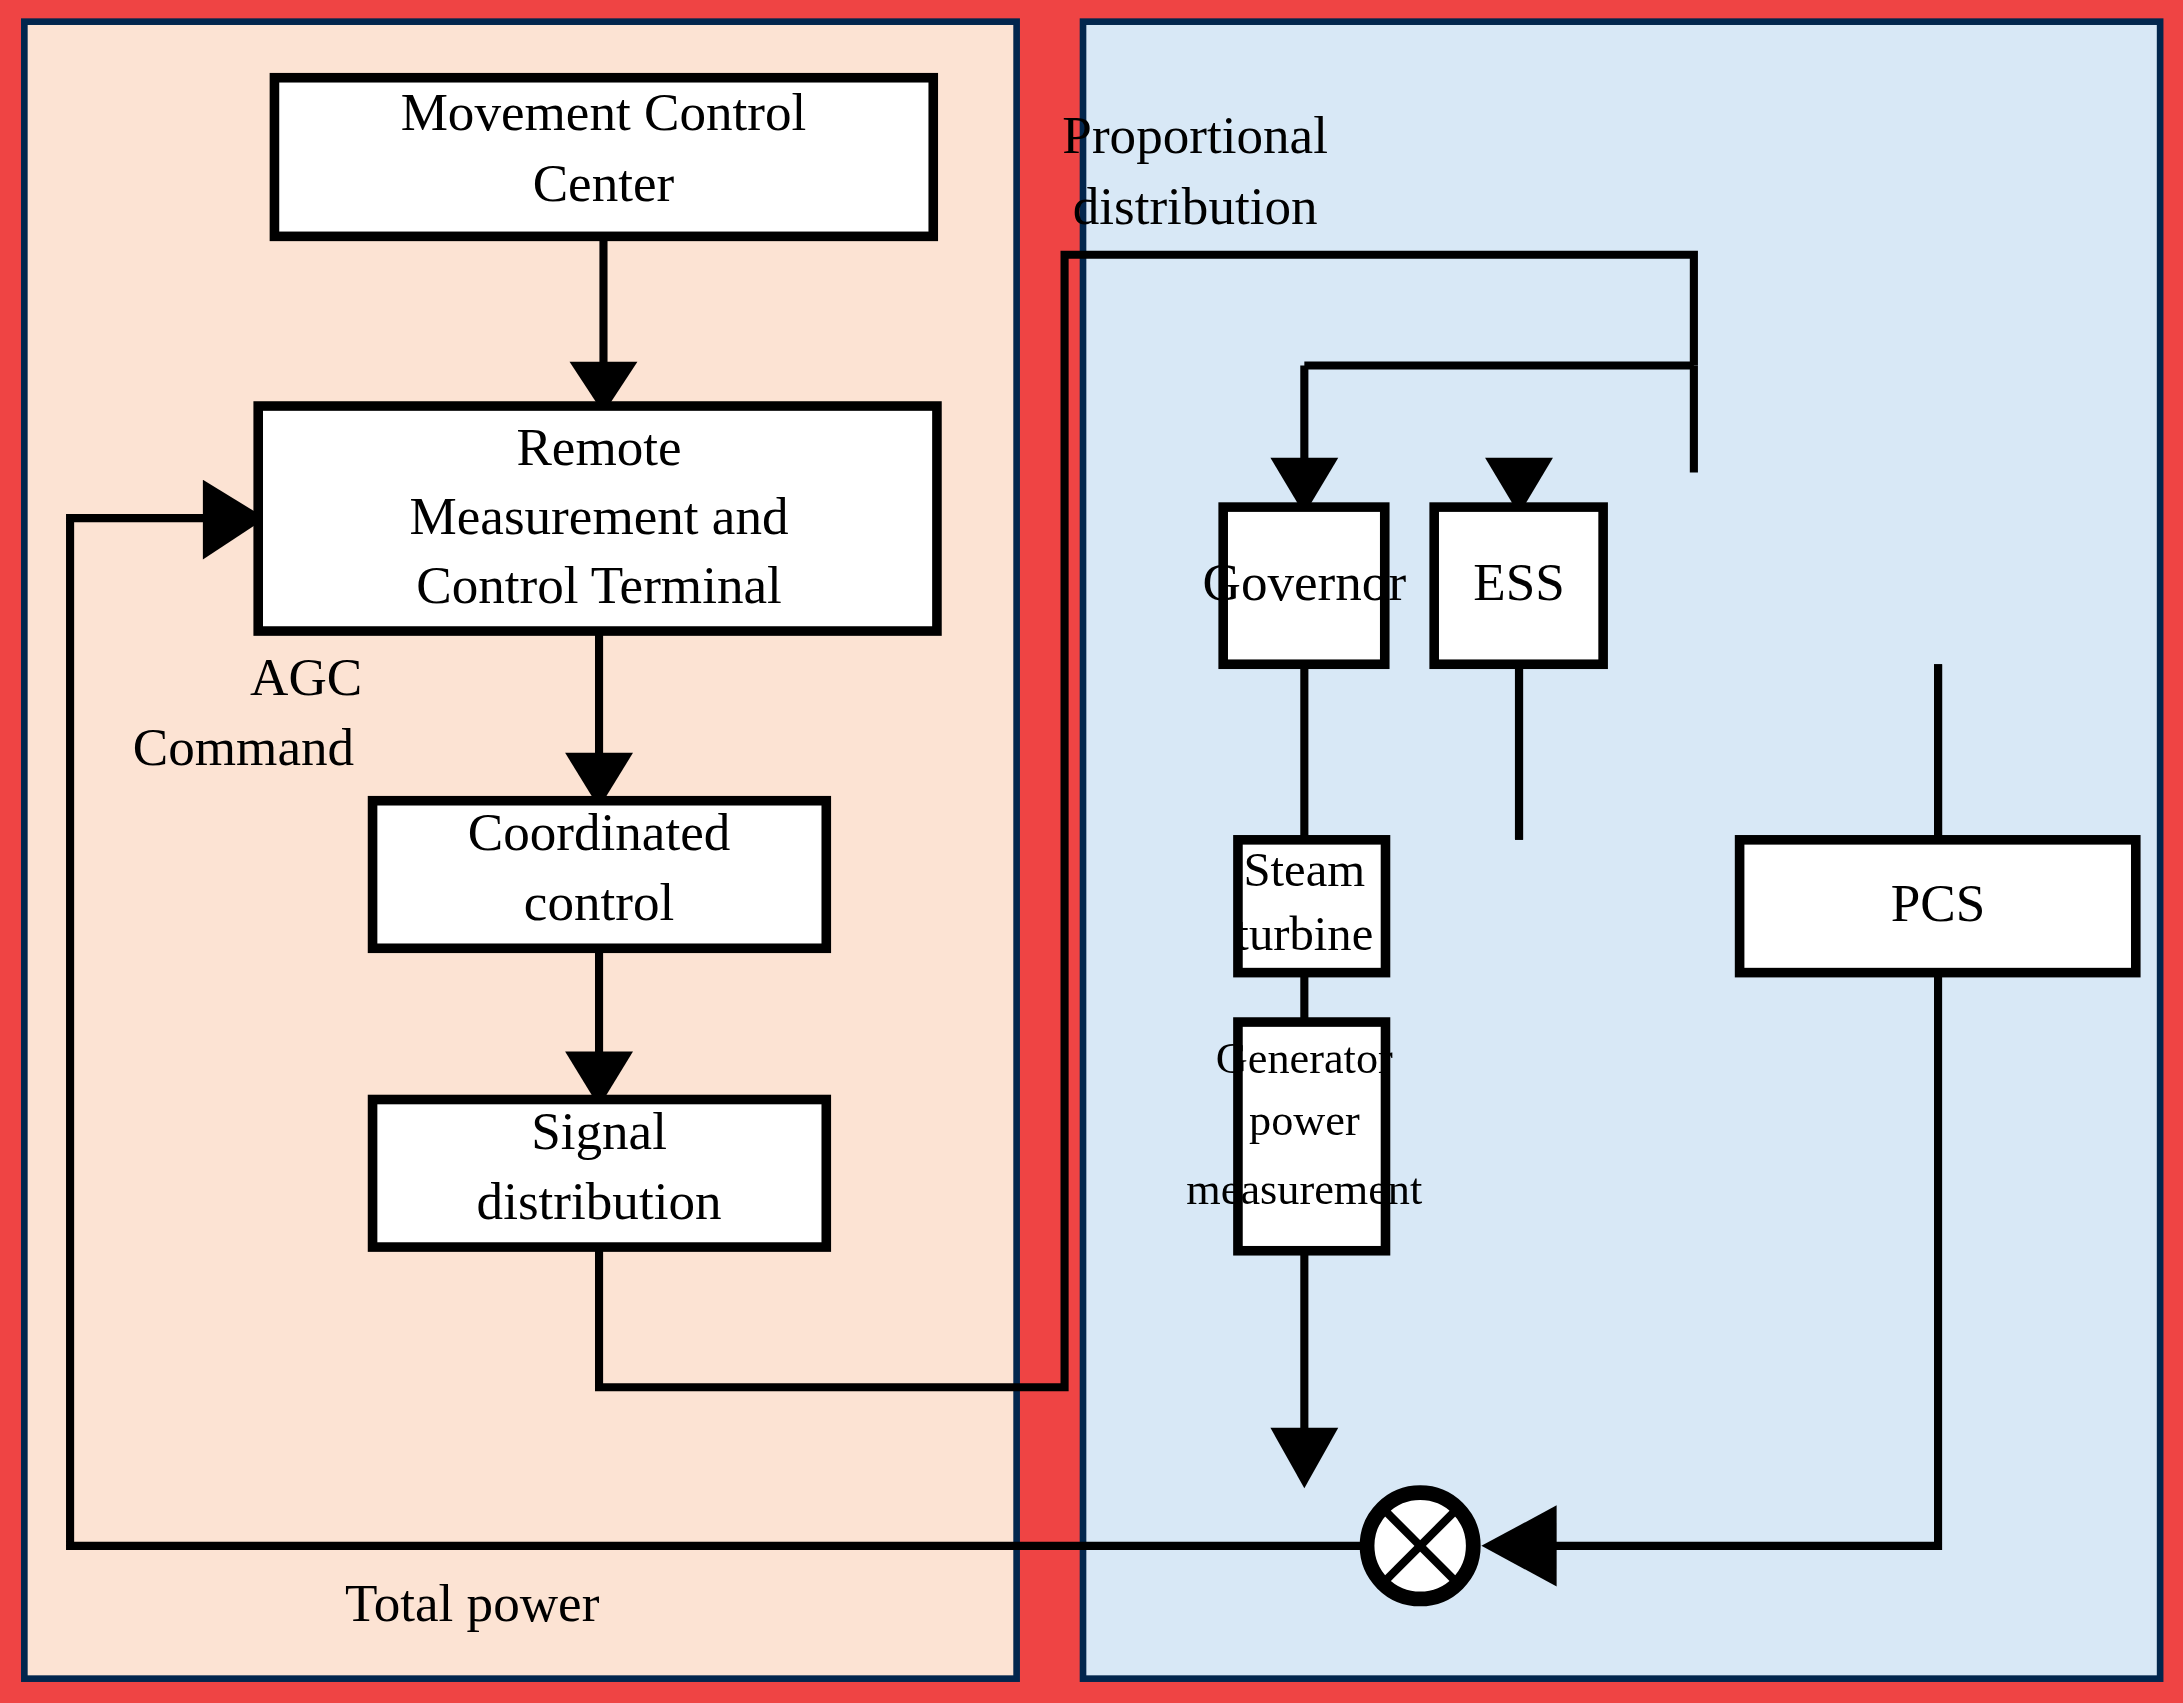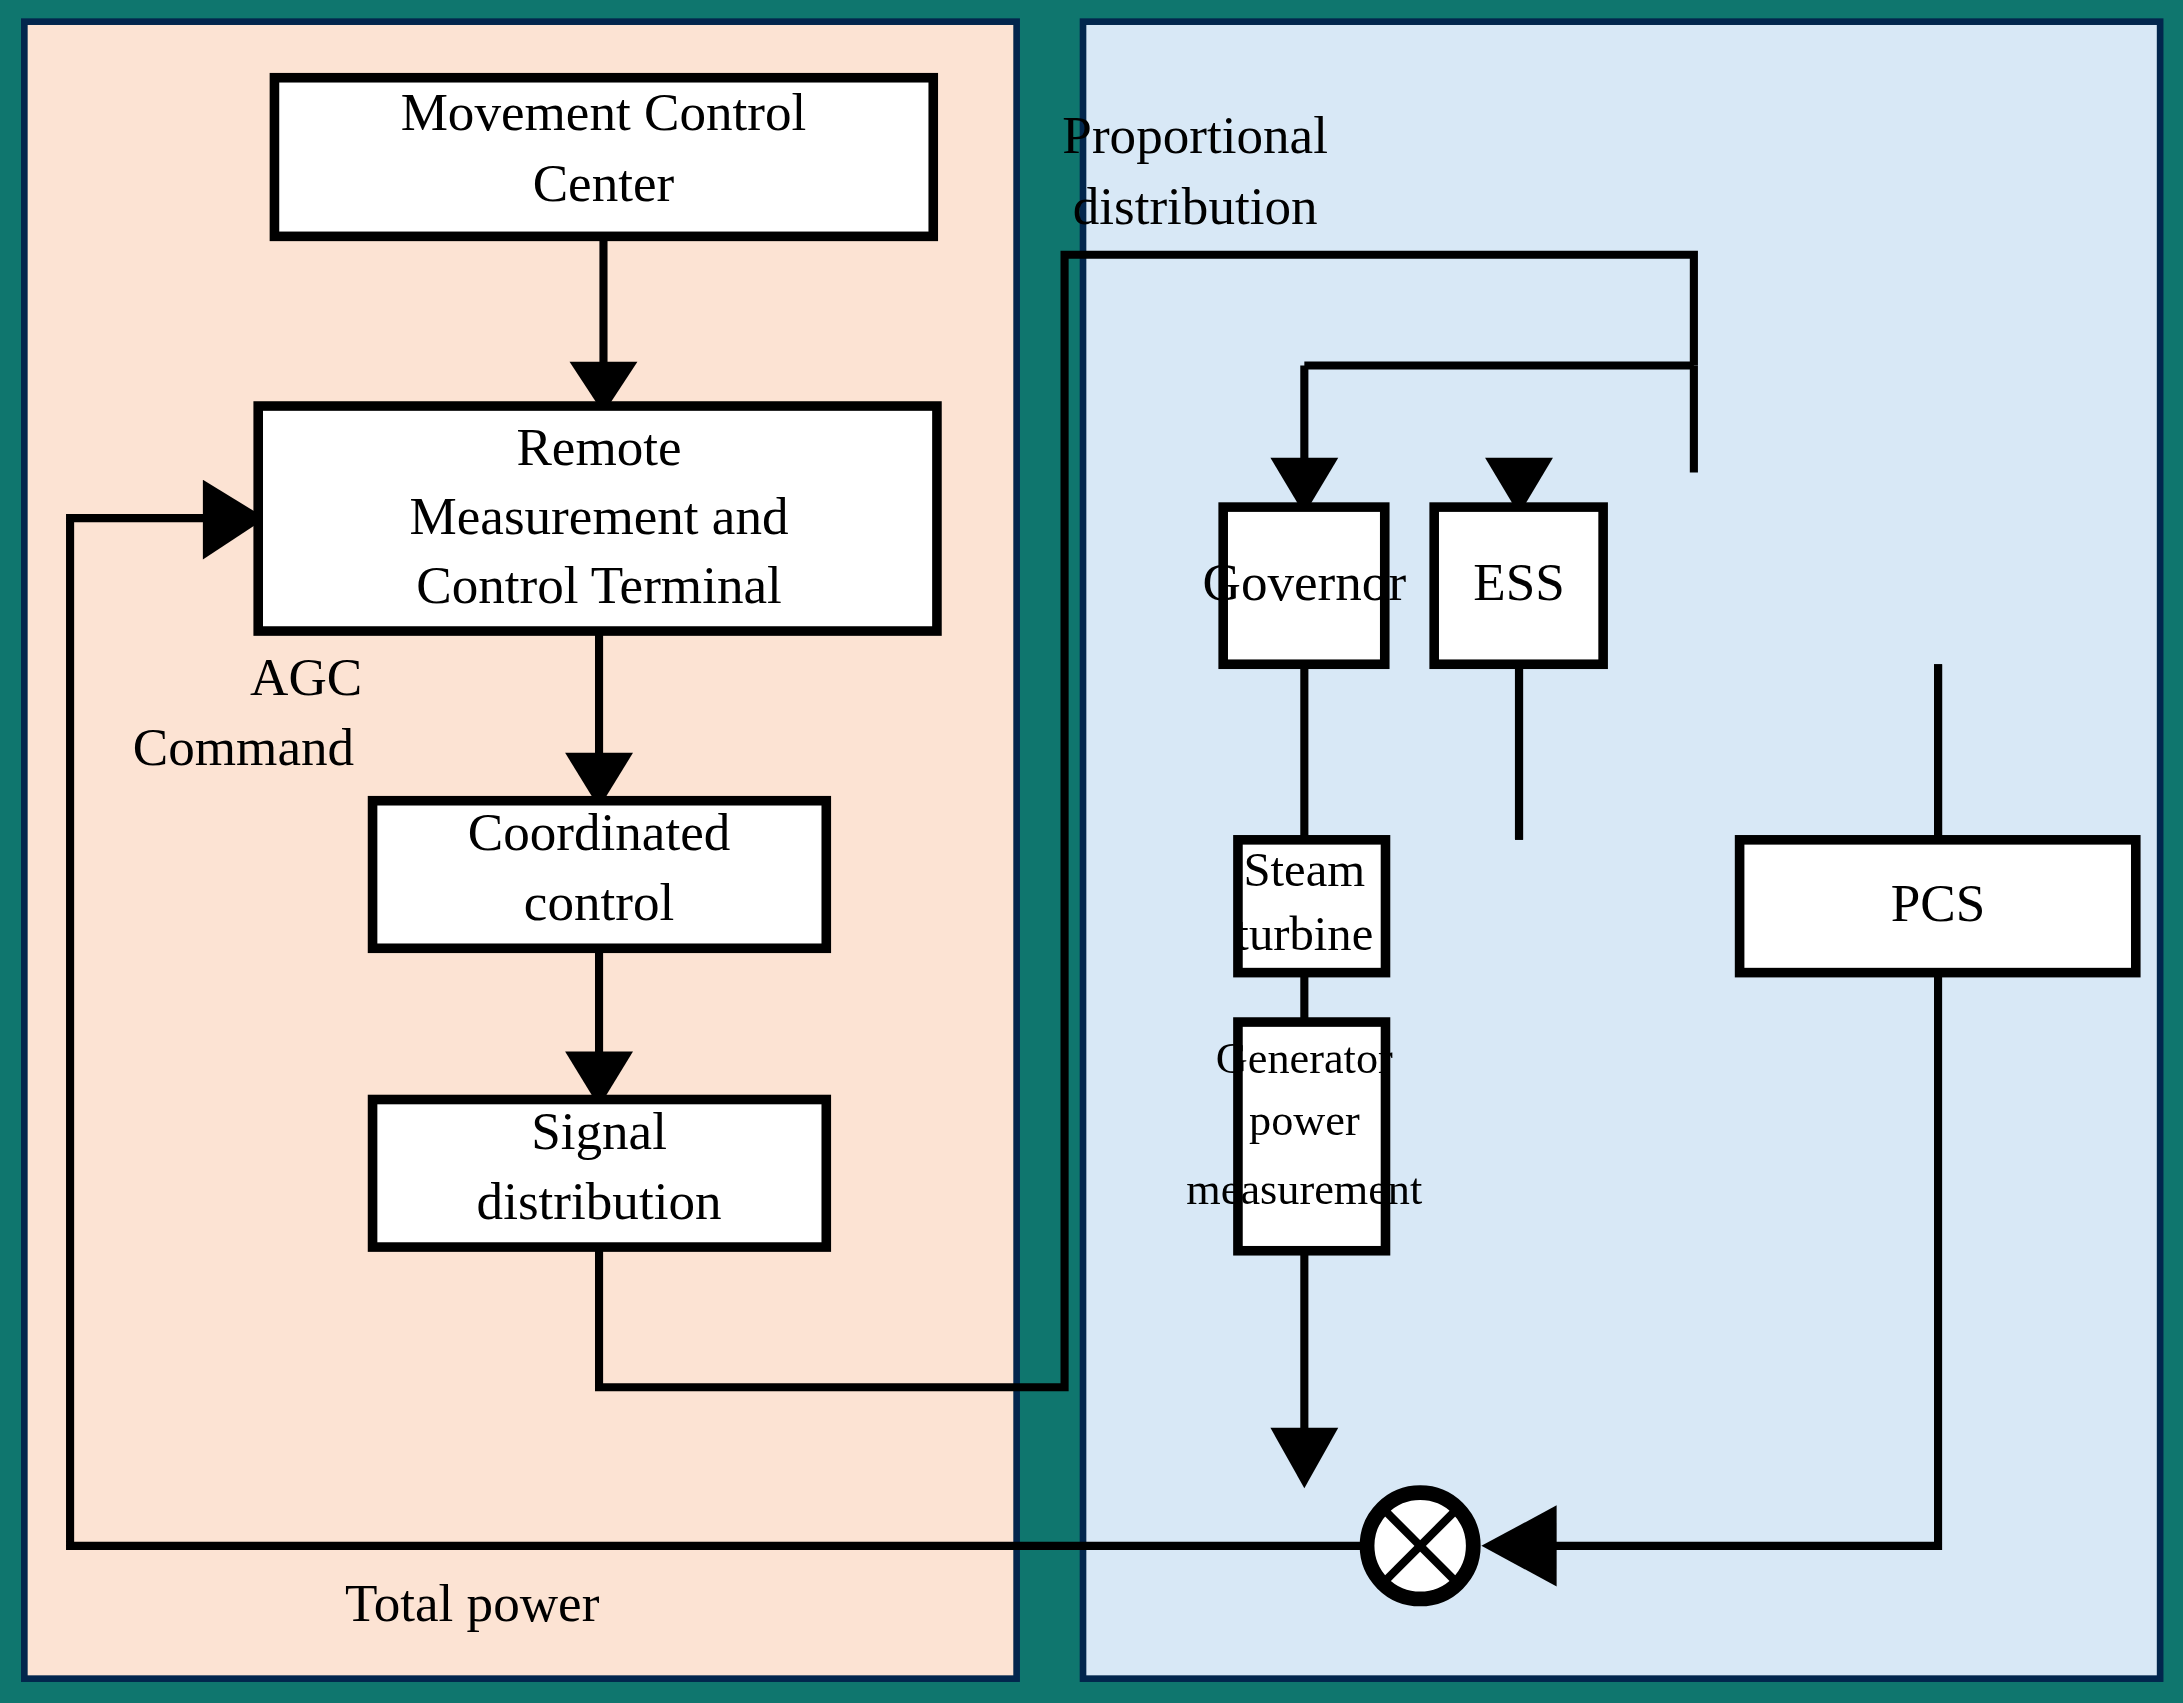--- a/index.html
+++ b/index.html
@@ -1,18 +1,18 @@
 <!DOCTYPE html>
 <html style="font-size:11.8px"><head>
 <meta charset="utf-8">
 <style>
   html,body{margin:0;padding:0;background:#ffffff;}
   body{width:2183px;height:1704px;overflow:hidden;
        font-family:"Liberation Serif","DejaVu Serif",serif;}
-  #stage{position:relative;width:2183px;height:1704px;background:#0f766e;}
+  #stage{position:relative;width:2183px;height:1704px;background:#ef4444;}
   svg.diagram{position:absolute;left:0;top:0;width:2183px;height:1704px;display:block;}
   .boxlabel{font-family:"Liberation Serif","DejaVu Serif",serif;fill:#000;
             text-anchor:middle;dominant-baseline:middle;}
   .freelabel{font-family:"Liberation Serif","DejaVu Serif",serif;fill:#000;
              text-anchor:middle;dominant-baseline:middle;}
 </style>
 </head>
 <body>
 
 <div id="stage">

